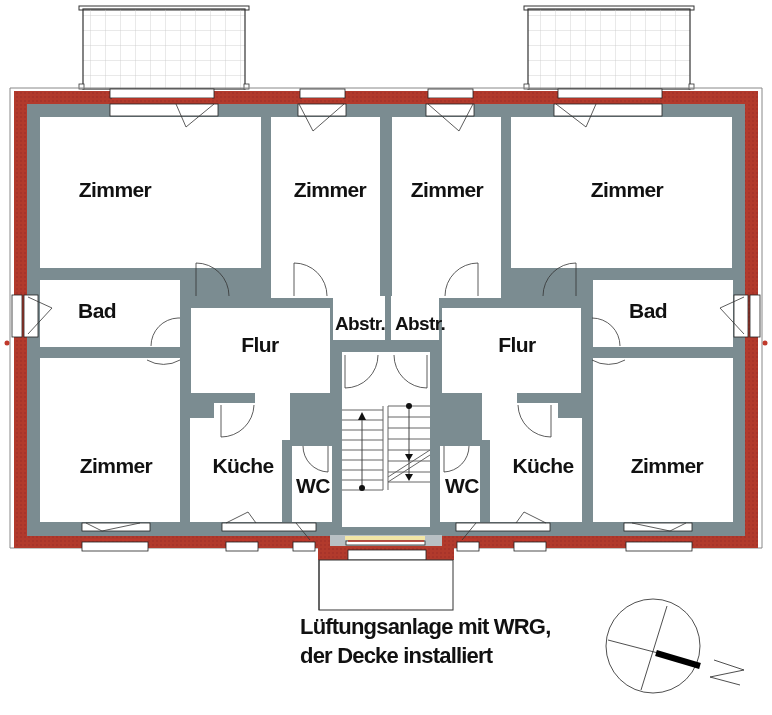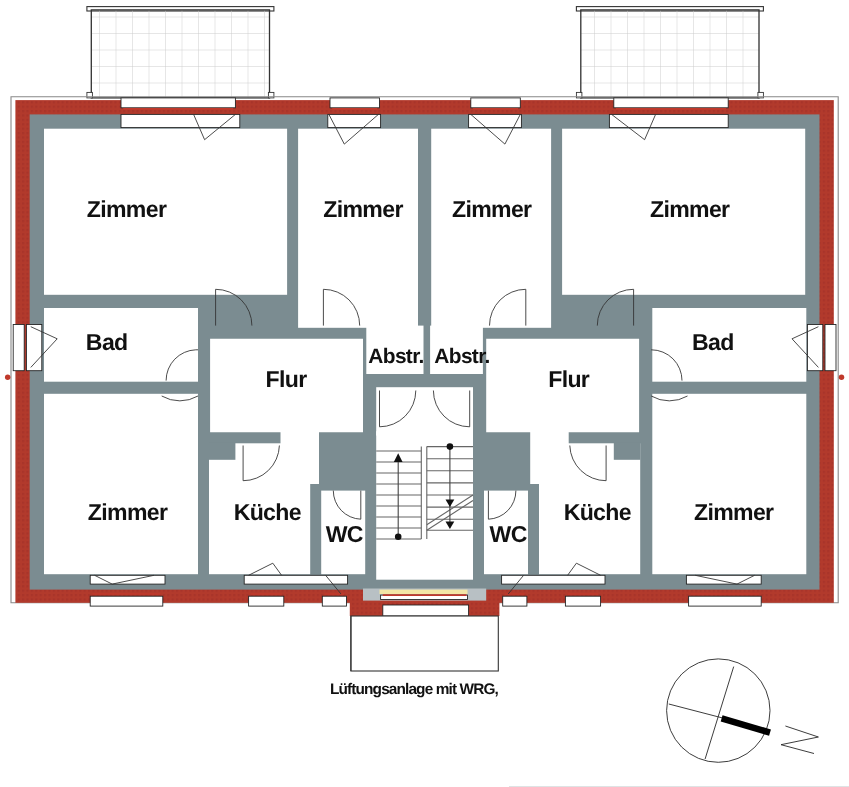--- a/index.html
+++ b/index.html
@@ -1,19 +1,19 @@
 <!DOCTYPE html>
 <html><head>
 <meta charset="utf-8">
 <style>
   html, body { margin: 0; padding: 0; background: #ffffff; }
   body { width: 772px; height: 715px; position: relative; overflow: hidden; font-family: "Liberation Sans", sans-serif; }
   #plan { position: absolute; left: 0; top: 0; width: 772px; height: 715px; }
   .room-label { font-family: "Liberation Sans", sans-serif; font-weight: bold; font-size: 21px; fill: #111111; letter-spacing: -0.6px; }
-  .note { position: absolute; left: 300px; top: 612px; width: 300px; font-family: "Liberation Sans", sans-serif; font-weight: bold; font-size: 14px; line-height: 29px; color: #111111; letter-spacing: -0.8px; }
+  .note { position: absolute; left: 300px; top: 612px; width: 300px; font-family: "Liberation Sans", sans-serif; font-weight: bold; font-size: 22px; line-height: 29px; color: #111111; letter-spacing: -0.8px; }
   .note div { white-space: nowrap; }
 </style>
 </head>
 <body>
 
 <svg id="plan" viewBox="0 0 772 715" xmlns="http://www.w3.org/2000/svg">
   <defs>
     <pattern id="grid" width="15" height="15" patternUnits="userSpaceOnUse">
       <path d="M15 0 L0 0 0 15" fill="none" stroke="#c8c8c8" stroke-width="0.8"></path>
     </pattern>
@@ -232,13 +232,14 @@
     <circle cx="653" cy="646" r="47" fill="none" stroke="#222" stroke-width="0.8"></circle>
     <line x1="667" y1="606" x2="641" y2="690" stroke="#222" stroke-width="0.8"></line>
     <line x1="608" y1="640" x2="658" y2="653" stroke="#222" stroke-width="0.8"></line>
     <line x1="656" y1="653" x2="700" y2="666" stroke="#000" stroke-width="6"></line>
     <path d="M714 660 L744 670 L710 677 L740 685" fill="none" stroke="#222" stroke-width="0.8"></path>
   </g>
 </svg>
 
 <div class="note">
   <div>Lüftungsanlage mit WRG,</div>
+  <div>der Decke installiert</div>
 </div>
 
 </body></html>

